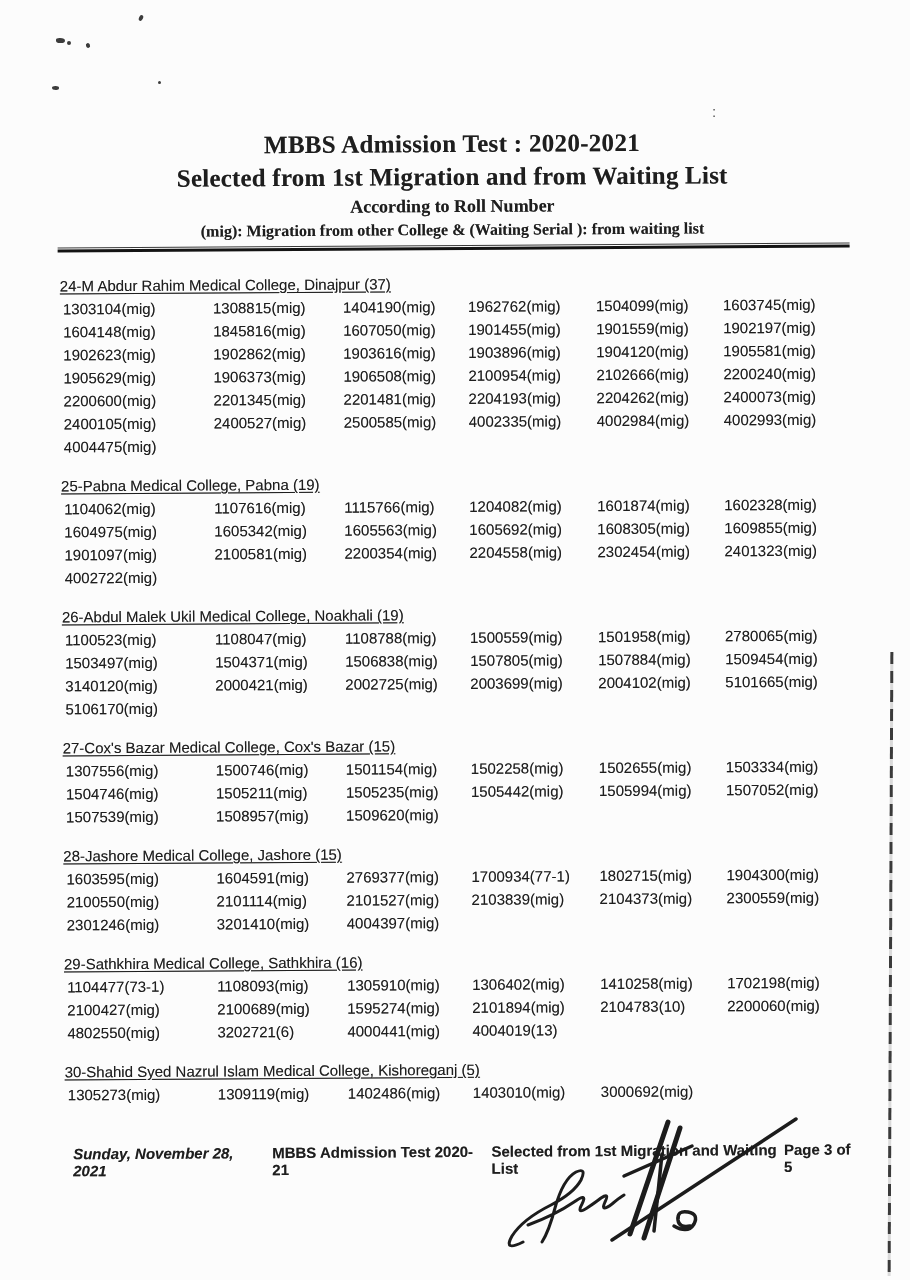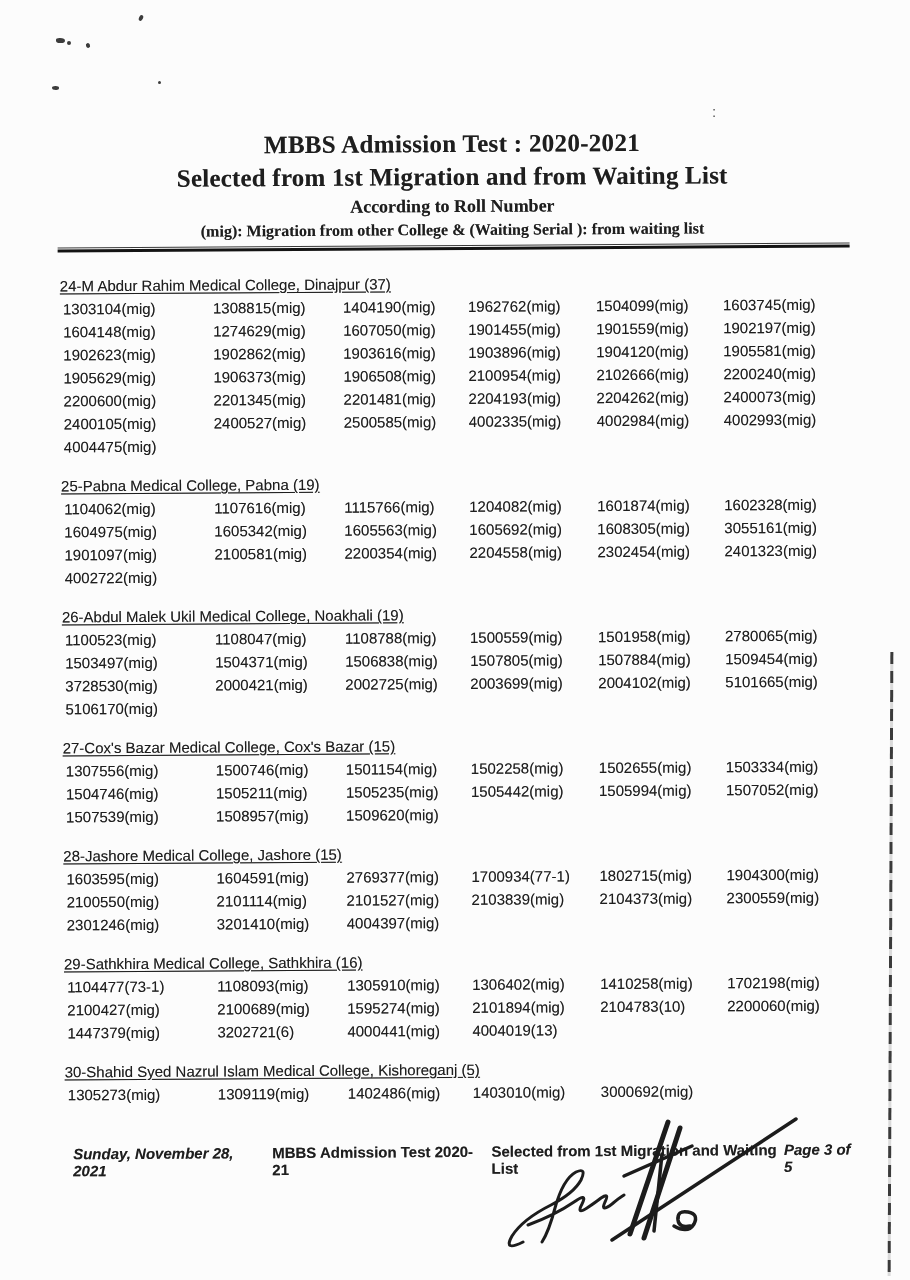--- a/index.html
+++ b/index.html
@@ -32,21 +32,21 @@
   }
   .roll{font-size:15px; line-height:23px; white-space:nowrap;}
   
   footer{
     position:absolute; left:70px; right:56px; top:1143px;
     display:flex; align-items:baseline; font-size:15px; font-weight:bold;
   }
   .f-date{font-style:italic;}
   .f-title{margin-left:16px;}
   .f-sub{margin-left:18px;}
-  .f-page{margin-left:auto; font-style:italic;}
+  .f-page{margin-left:auto; }
   
   .edge-line{
     position:absolute; left:889px; top:652px; width:3px; height:624px;
     background:repeating-linear-gradient(to bottom, rgba(25,25,25,.85) 0 12px, rgba(25,25,25,.15) 12px 19px);
     transform:rotate(0.25deg);
   }
   .speck{position:absolute; background:#3c3c3c; border-radius:50%;}
   .colon-mark{position:absolute; left:712px; top:103px; font-size:15px; color:#555; text-shadow:none;}
   .sig-svg{position:absolute; left:478px; top:1106px; pointer-events:none;}
 </style>
@@ -76,21 +76,21 @@
   <section class="college-section">
     <h3 class="sec-heading">24-M Abdur Rahim Medical College, Dinajpur (37)</h3>
     <div class="roll-grid">
             <span class="roll">1303104(mig)</span>
             <span class="roll">1308815(mig)</span>
             <span class="roll">1404190(mig)</span>
             <span class="roll">1962762(mig)</span>
             <span class="roll">1504099(mig)</span>
             <span class="roll">1603745(mig)</span>
             <span class="roll">1604148(mig)</span>
-            <span class="roll">1274629(mig)</span>
+            <span class="roll">1845816(mig)</span>
             <span class="roll">1607050(mig)</span>
             <span class="roll">1901455(mig)</span>
             <span class="roll">1901559(mig)</span>
             <span class="roll">1902197(mig)</span>
             <span class="roll">1902623(mig)</span>
             <span class="roll">1902862(mig)</span>
             <span class="roll">1903616(mig)</span>
             <span class="roll">1903896(mig)</span>
             <span class="roll">1904120(mig)</span>
             <span class="roll">1905581(mig)</span>
@@ -123,21 +123,21 @@
             <span class="roll">1107616(mig)</span>
             <span class="roll">1115766(mig)</span>
             <span class="roll">1204082(mig)</span>
             <span class="roll">1601874(mig)</span>
             <span class="roll">1602328(mig)</span>
             <span class="roll">1604975(mig)</span>
             <span class="roll">1605342(mig)</span>
             <span class="roll">1605563(mig)</span>
             <span class="roll">1605692(mig)</span>
             <span class="roll">1608305(mig)</span>
-            <span class="roll">3055161(mig)</span>
+            <span class="roll">1609855(mig)</span>
             <span class="roll">1901097(mig)</span>
             <span class="roll">2100581(mig)</span>
             <span class="roll">2200354(mig)</span>
             <span class="roll">2204558(mig)</span>
             <span class="roll">2302454(mig)</span>
             <span class="roll">2401323(mig)</span>
             <span class="roll">4002722(mig)</span>
           </div>
   </section>
 
@@ -149,21 +149,21 @@
             <span class="roll">1108788(mig)</span>
             <span class="roll">1500559(mig)</span>
             <span class="roll">1501958(mig)</span>
             <span class="roll">2780065(mig)</span>
             <span class="roll">1503497(mig)</span>
             <span class="roll">1504371(mig)</span>
             <span class="roll">1506838(mig)</span>
             <span class="roll">1507805(mig)</span>
             <span class="roll">1507884(mig)</span>
             <span class="roll">1509454(mig)</span>
-            <span class="roll">3728530(mig)</span>
+            <span class="roll">3140120(mig)</span>
             <span class="roll">2000421(mig)</span>
             <span class="roll">2002725(mig)</span>
             <span class="roll">2003699(mig)</span>
             <span class="roll">2004102(mig)</span>
             <span class="roll">5101665(mig)</span>
             <span class="roll">5106170(mig)</span>
           </div>
   </section>
 
   <section class="college-section">
@@ -216,21 +216,21 @@
             <span class="roll">1305910(mig)</span>
             <span class="roll">1306402(mig)</span>
             <span class="roll">1410258(mig)</span>
             <span class="roll">1702198(mig)</span>
             <span class="roll">2100427(mig)</span>
             <span class="roll">2100689(mig)</span>
             <span class="roll">1595274(mig)</span>
             <span class="roll">2101894(mig)</span>
             <span class="roll">2104783(10)</span>
             <span class="roll">2200060(mig)</span>
-            <span class="roll">1447379(mig)</span>
+            <span class="roll">4802550(mig)</span>
             <span class="roll">3202721(6)</span>
             <span class="roll">4000441(mig)</span>
             <span class="roll">4004019(13)</span>
           </div>
   </section>
 
   <section class="college-section">
     <h3 class="sec-heading">30-Shahid Syed Nazrul Islam Medical College, Kishoreganj (5)</h3>
     <div class="roll-grid">
             <span class="roll">1305273(mig)</span>

